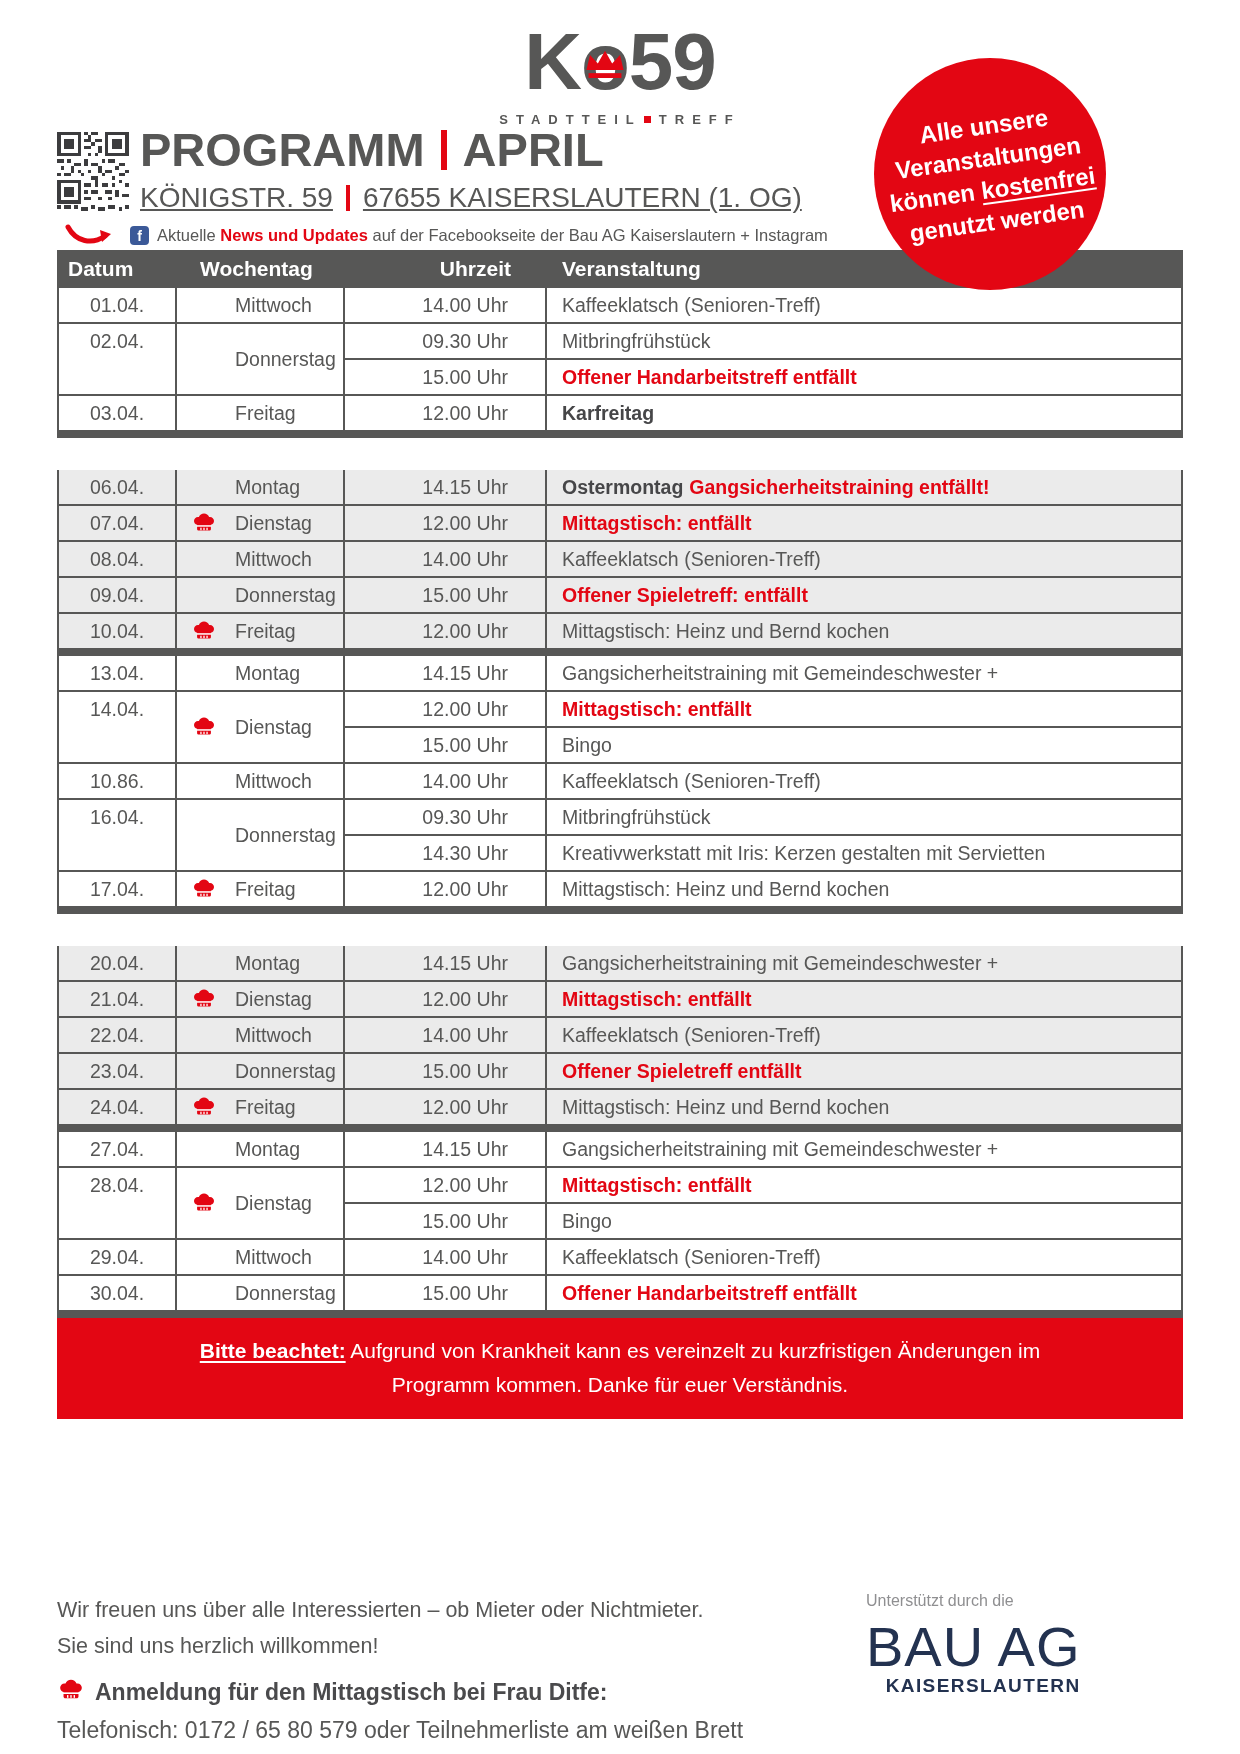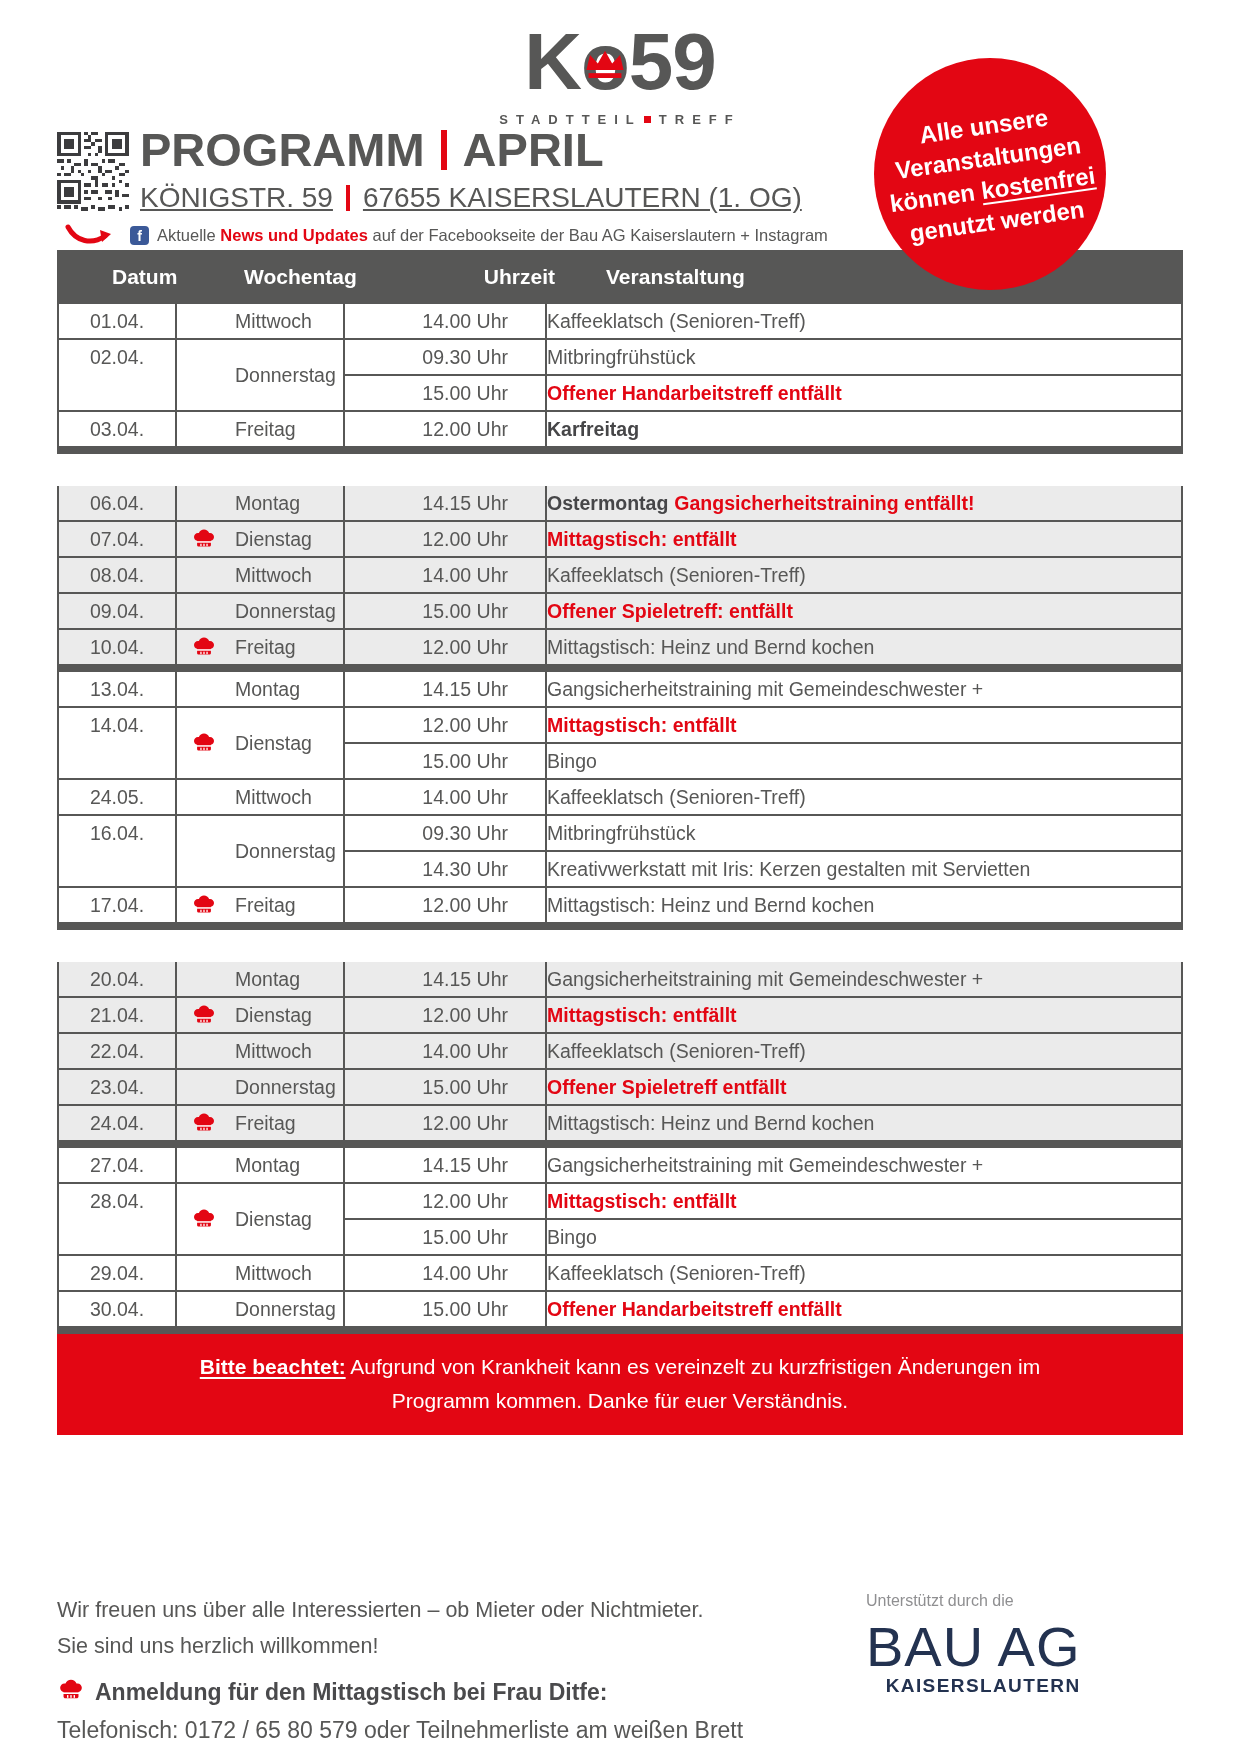--- a/index.html
+++ b/index.html
@@ -31,40 +31,40 @@
   .addr-bar{width:4px;height:26px;background:#e30613;margin:0 13px;}
   .fb-line{display:flex;align-items:center;margin-top:12px;margin-left:-10px;font-size:16.5px;color:#575756;gap:8px;}
   .fb-red{color:#e30613;font-weight:700;}
   .fb-icon{width:19px;height:19px;border-radius:4px;background:#3b5998;color:#fff;display:flex;
            align-items:center;justify-content:center;font-weight:700;font-size:14px;flex:0 0 auto;}
   .swoosh{position:absolute;left:-66px;top:-4px;}
 
   
   .table-section{position:absolute;top:250px;left:57px;width:1126px;}
   .thead{display:grid;grid-template-columns:120px 168px 202px 1fr;background:#575756;color:#fff;
-         height:54px;align-items:center;font-size:21px;font-weight:700;padding-left:44px;}
+         height:38px;align-items:center;font-size:21px;font-weight:700;}
   .th-datum{padding-left:11px;}
   .th-wochentag{padding-left:23px;}
   .th-uhrzeit{text-align:right;padding-right:36px;}
   .th-veranstaltung{padding-left:15px;}
   .tgroup{border-left:2px solid #575756;border-right:2px solid #575756;}
   .tgroup.shaded{background:#ebebeb;margin-top:32px;}
   .trow{display:grid;grid-template-columns:118px 168px 1fr;}
   .trow + .trow{border-top:2px solid #575756;}
   .c-date{border-right:2px solid #575756;display:flex;justify-content:center;align-items:flex-start;
           padding-top:6px;font-size:19.5px;}
   .c-weekday{border-right:2px solid #575756;display:flex;align-items:center;
              padding-left:14px;font-size:19.5px;}
   .chef-slot{width:44px;display:flex;justify-content:flex-start;margin-top:-1px;}
   .c-entries{display:flex;flex-direction:column;}
   .entry{display:grid;grid-template-columns:202px 1fr;min-height:34px;}
   .entry + .entry{border-top:2px solid #575756;}
   .e-time{text-align:center;padding-right:37px;font-size:19.5px;border-right:2px solid #575756;
           display:flex;align-items:center;justify-content:flex-end;}
-  .e-event{font-size:19.5px;display:flex;align-items:center;flex-wrap:wrap;column-gap:6px;}
+  .e-event{padding-left:15px;font-size:19.5px;display:flex;align-items:center;flex-wrap:wrap;column-gap:6px;}
   .part-red{color:#e30613;font-weight:700;}
   .part-bold{color:#464648;font-weight:700;}
   .group-sep{height:8px;background:#575756;}
 
   
   .notice{background:#e30613;color:#fff;text-align:center;padding:16px 100px 18px;
           font-size:21px;line-height:1.6;}
   .notice-lead{font-weight:700;text-decoration:underline;text-underline-offset:3px;}
 
   
@@ -399,21 +399,21 @@
               </div>
               <div class="entry">
                 <div class="e-time">15.00 Uhr</div>
                 <div class="e-event">
                   <span class="part-normal">Bingo</span>
                 </div>
               </div>
             </div>
           </div>
           <div class="trow">
-            <div class="c-date">24.05.</div>
+            <div class="c-date">10.86.</div>
             <div class="c-weekday">
               <div class="chef-slot"></div>
               <div class="wd-label">Mittwoch</div>
             </div>
             <div class="c-entries">
               <div class="entry">
                 <div class="e-time">14.00 Uhr</div>
                 <div class="e-event">
                   <span class="part-normal">Kaffeeklatsch (Senioren-Treff)</span>
                 </div>

